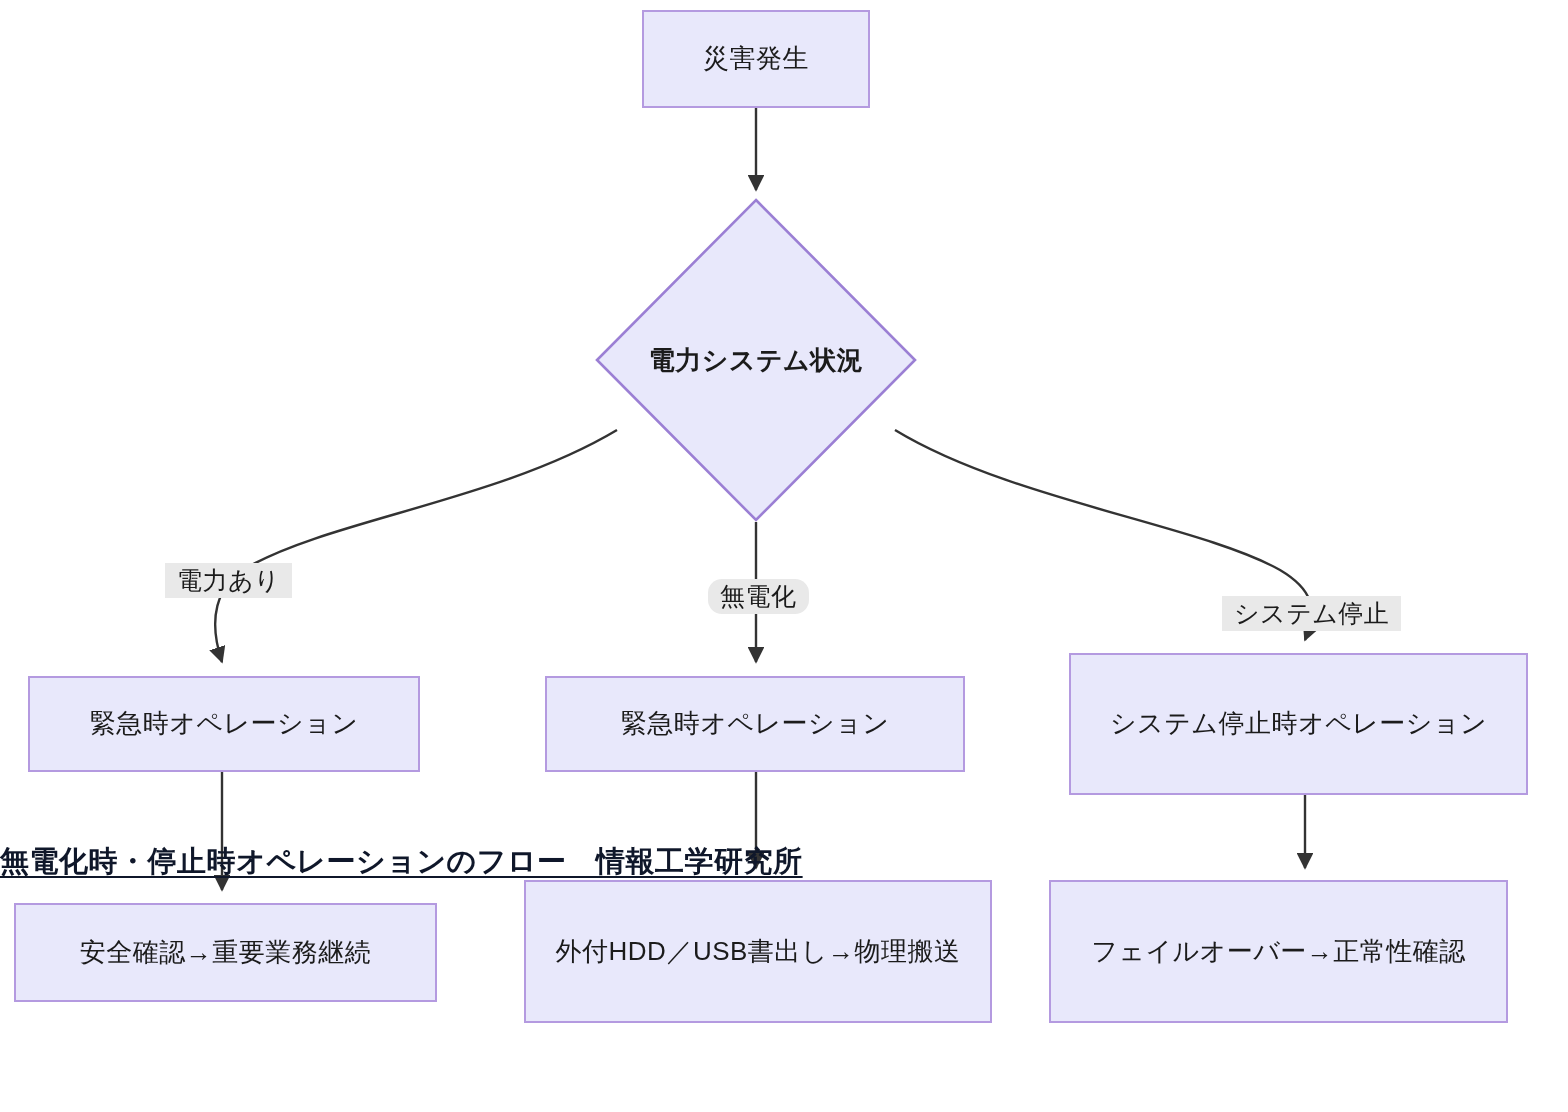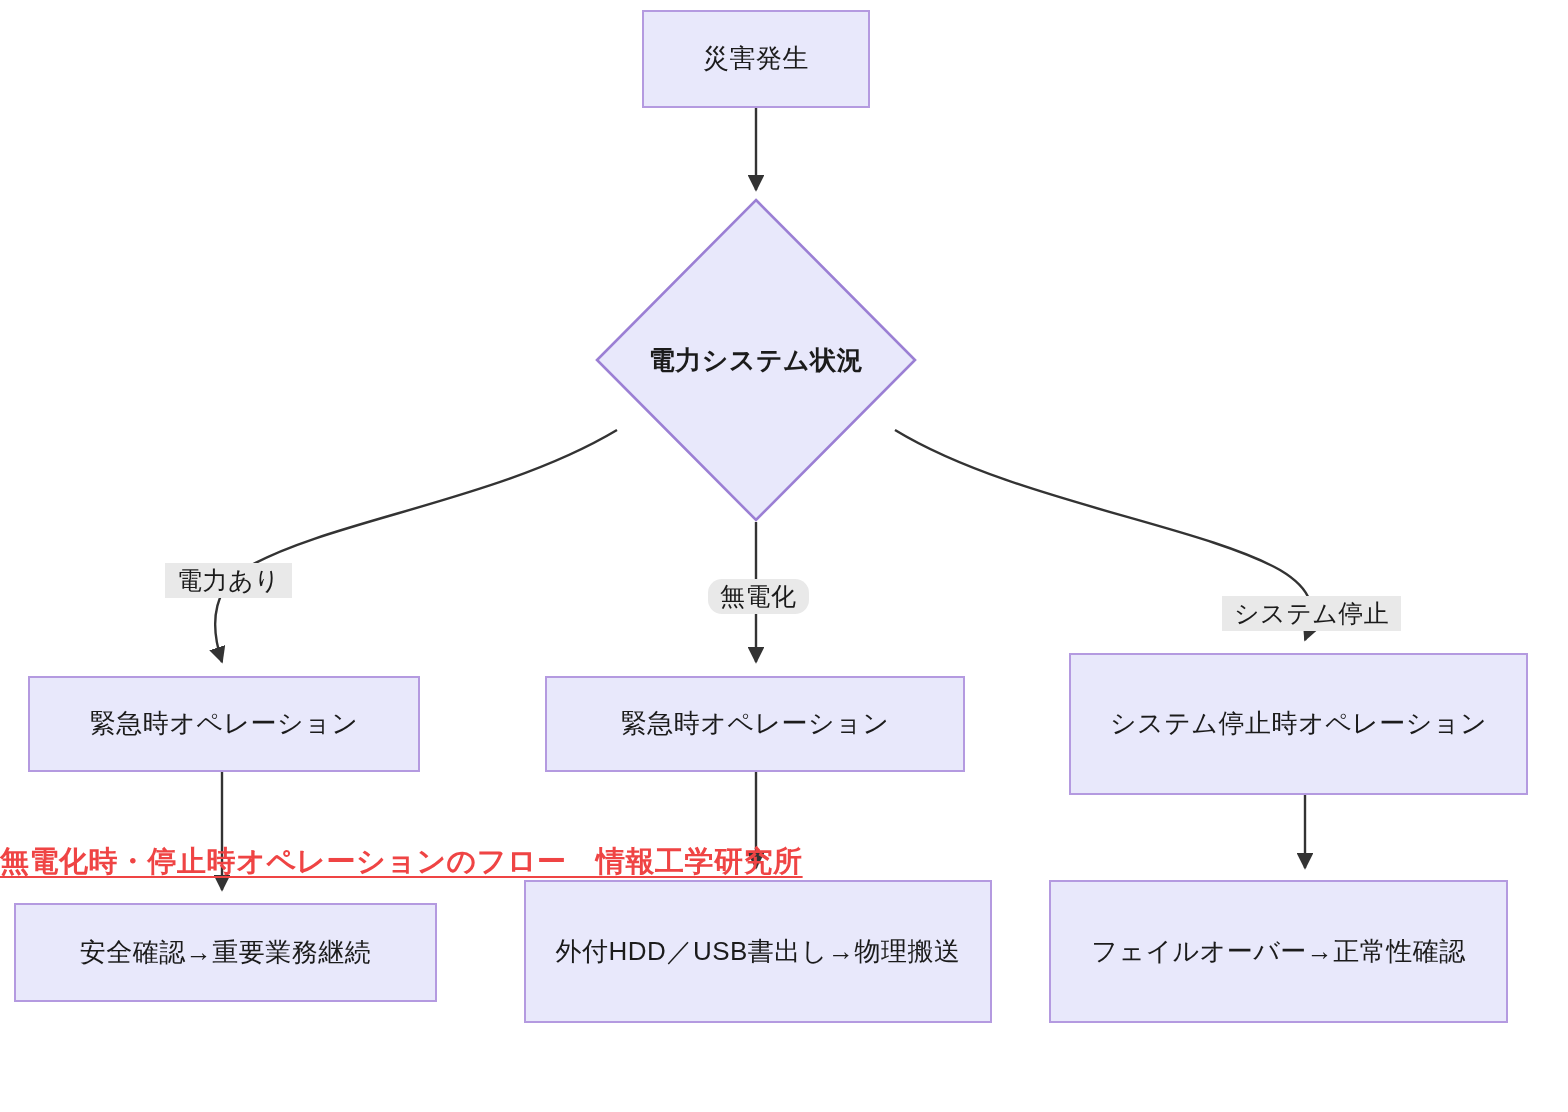--- a/index.html
+++ b/index.html
@@ -76,21 +76,21 @@
     white-space: nowrap;
     letter-spacing: 0.5px;
     z-index: 3;
   }
   .caption {
     position: absolute;
     left: 0;
     bottom: 6px;
     font-size: 29px;
     font-weight: bold;
-    color: #ef4444;
+    color: #0f172a;
     letter-spacing: 0.5px;
     text-decoration: underline;
     text-underline-offset: 5px;
     white-space: nowrap;
   }
 </style>
 </head>
 <body>
 
 <div id="stage">

